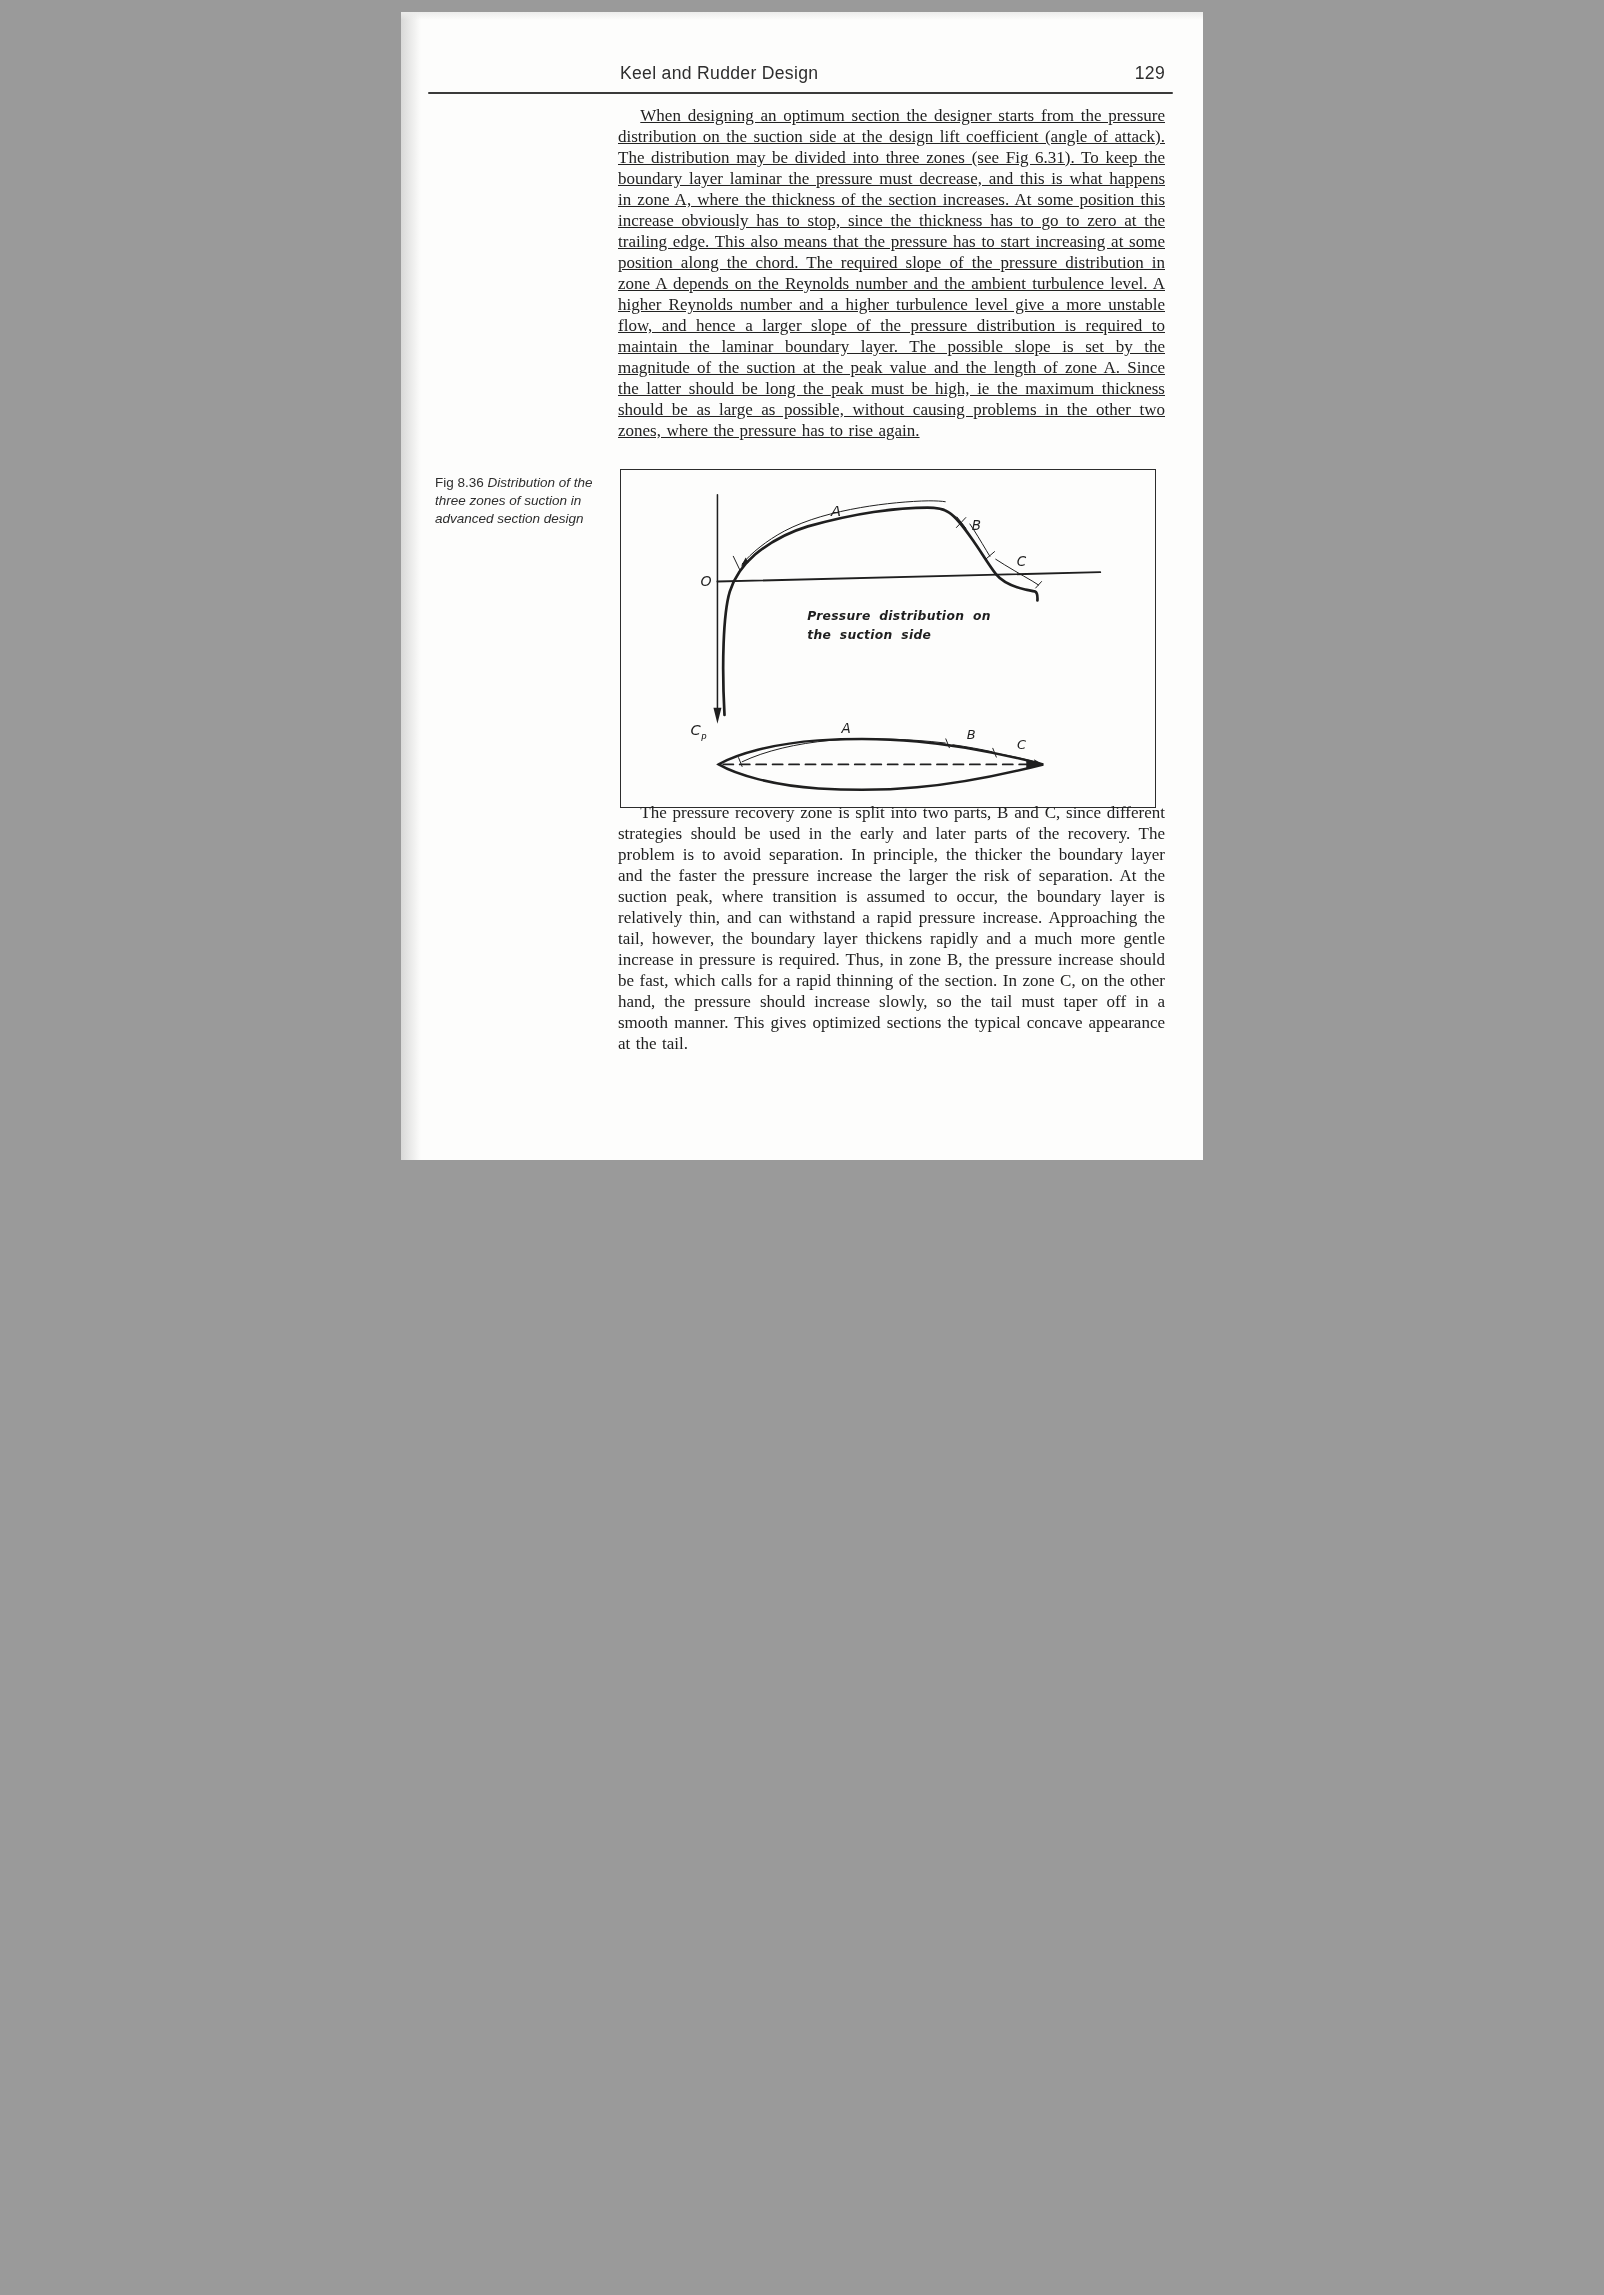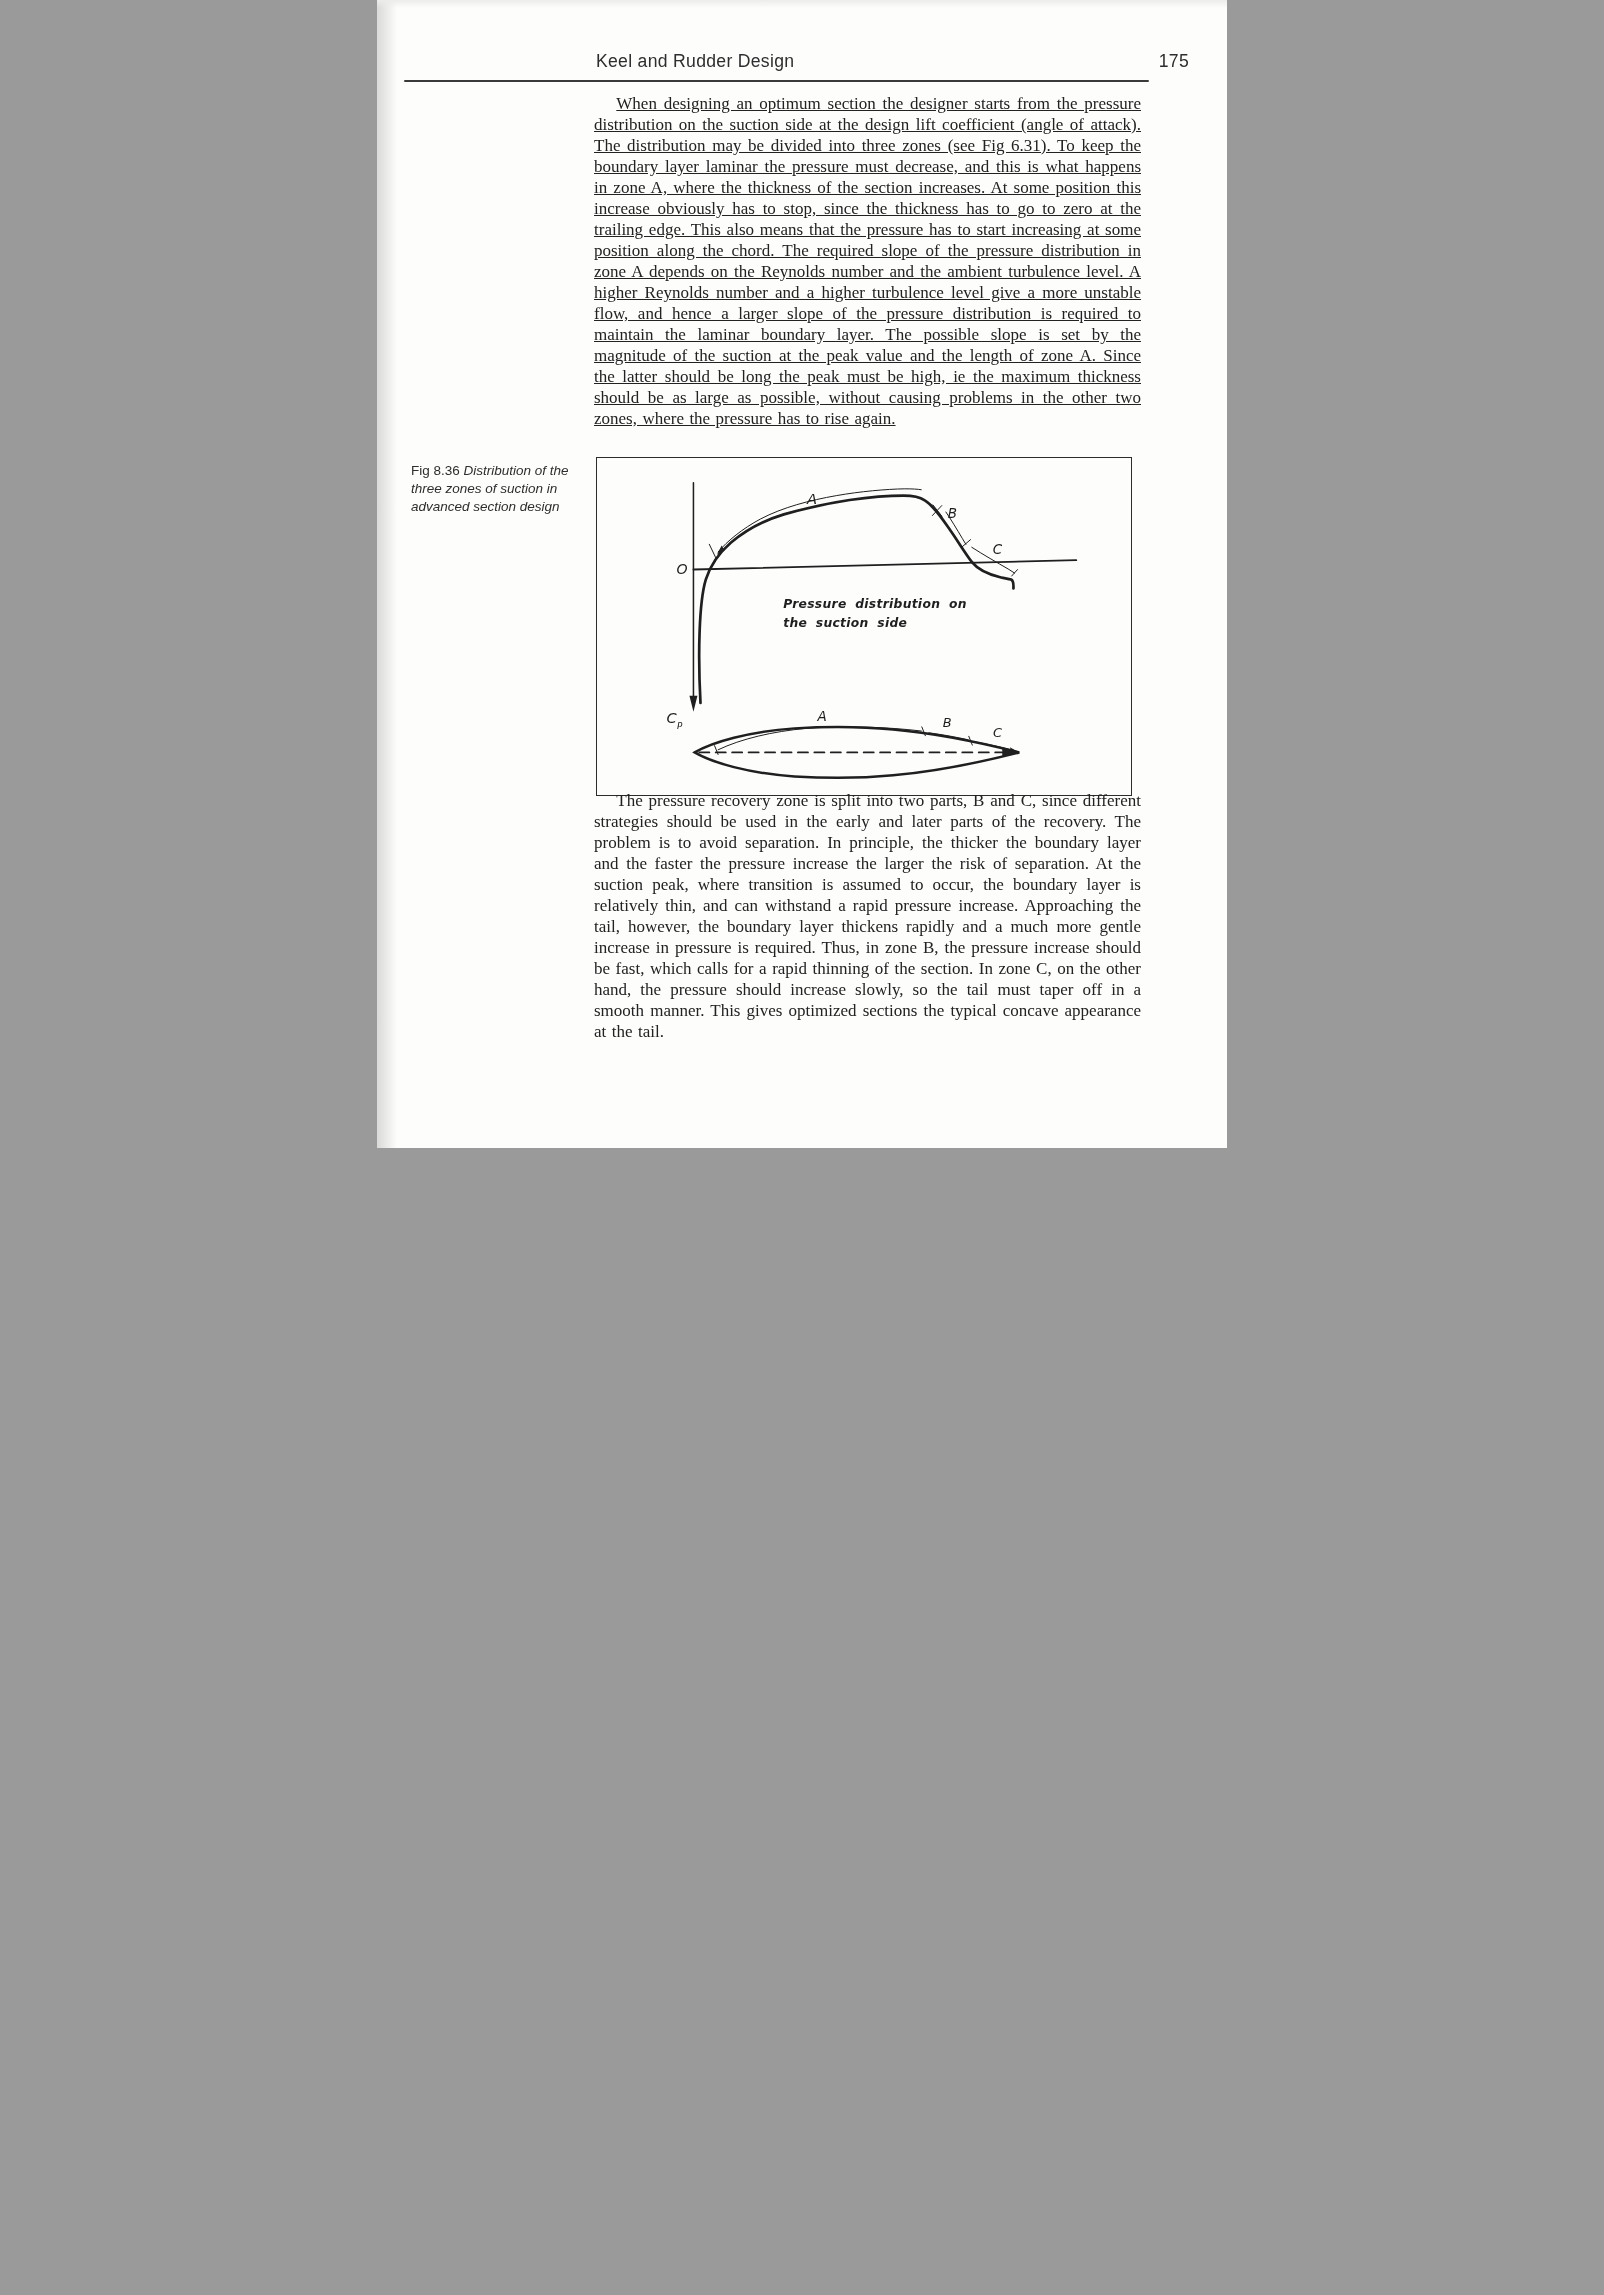--- a/index.html
+++ b/index.html
@@ -1,24 +1,23 @@
 <!DOCTYPE html>
 <html style="font-size:9.4px"><head>
 <meta charset="utf-8">
 <style>
   html,body{margin:0;padding:0;background:#9a9a9a;}
   .page{
     position:relative;
     width:802px;height:1148px;
-    margin:0 auto;
+    margin:12px auto;
     background:#fdfdfc;
     overflow:hidden;
     font-family:"Liberation Serif", serif;
     color:#1f1f1f;
-    padding-left:48px;
   }
   
   .page::before{
     content:"";position:absolute;left:0;top:0;bottom:0;width:20px;
     background:linear-gradient(90deg,#d9d9d8, rgba(255,255,255,0));
     pointer-events:none;
   }
   .page::after{
     content:"";position:absolute;left:0;top:0;right:0;height:8.2px;
     background:linear-gradient(180deg,#ececeb, rgba(255,255,255,0));
@@ -66,21 +65,21 @@
     fill:#1f1f1f;
   }
 </style>
 </head>
 <body>
 
 <div class="page">
 
   <div class="running-head">
     <span class="title">Keel and Rudder Design</span>
-    <span class="pageno">175</span>
+    <span class="pageno">129</span>
   </div>
   <div class="head-rule"></div>
 
   <p class="body-par" id="par1">When designing an optimum section the designer starts from the pressure distribution on the suction side at the design lift coefficient (angle of attack). The distribution may be divided into three zones (see Fig 6.31). To keep the boundary layer laminar the pressure must decrease, and this is what happens in zone A, where the thickness of the section increases. At some position this increase obviously has to stop, since the thickness has to go to zero at the trailing edge. This also means that the pressure has to start increasing at some position along the chord. The required slope of the pressure distribution in zone A depends on the Reynolds number and the ambient turbulence level. A higher Reynolds number and a higher turbulence level give a more unstable flow, and hence a larger slope of the pressure distribution is required to maintain the laminar boundary layer. The possible slope is set by the magnitude of the suction at the peak value and the length of zone A. Since the latter should be long the peak must be high, ie the maximum thickness should be as large as possible, without causing problems in the other two zones, where the pressure has to rise again.</p>
 
   <div class="fig-caption">
     <span>Fig 8.36</span>
     <span class="cap-italic">Distribution of the three zones of suction in advanced section design</span>
   </div>
 

